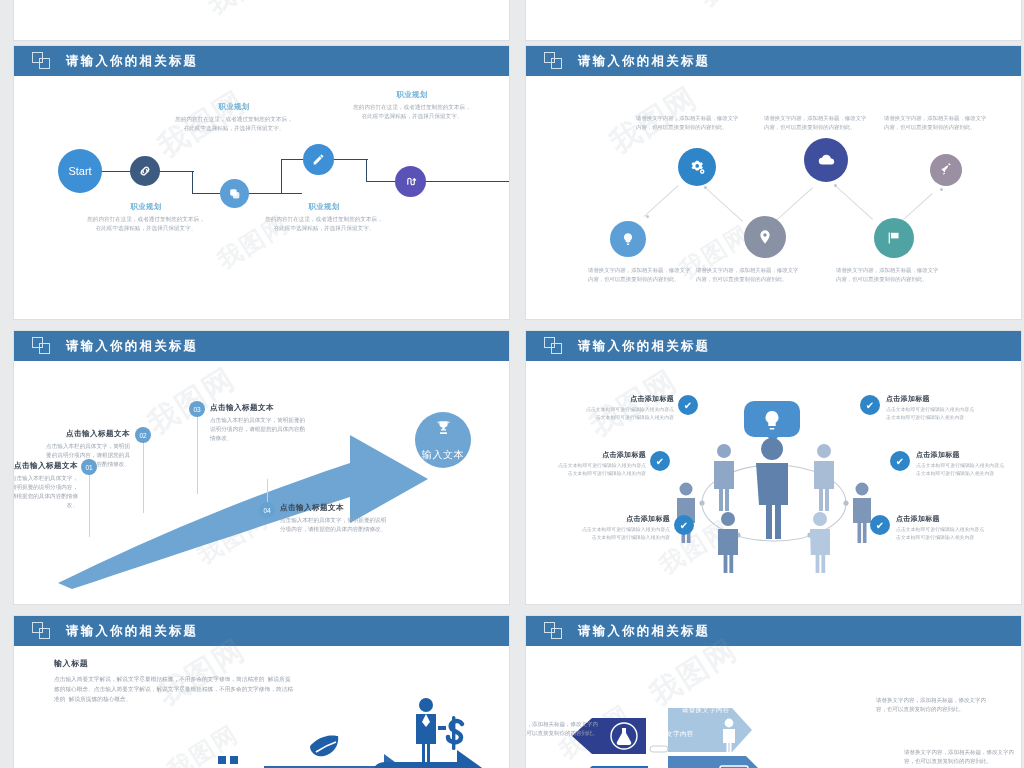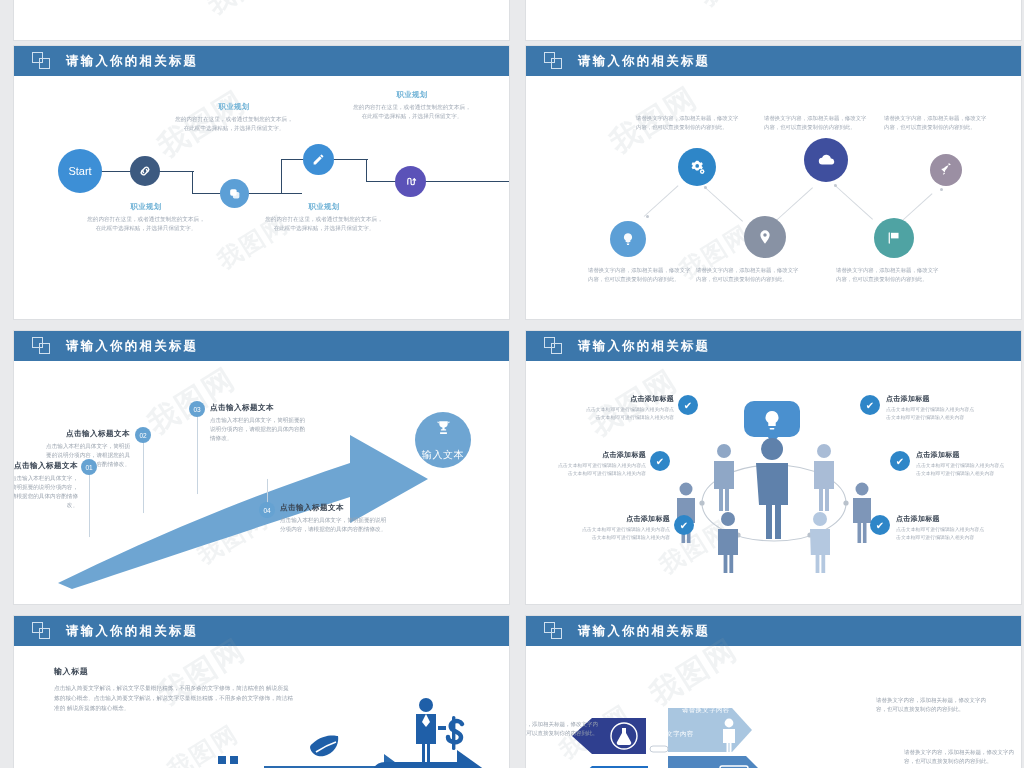--- a/index.html
+++ b/index.html
@@ -444,21 +444,21 @@
       <span class="hdr-logo">
           <i class="a"></i>
           <i class="b"></i>
         </span>
       <span class="hdr-title">请输入你的相关标题</span>
     </div>
     <div class="body-area">
       <div class="wm" style="left:140px;top:6px;">我图网</div>
       <div class="wm" style="left:150px;top:90px;font-size:24px;">我图网</div>
 
-      <div class="blk" style="left:40px;top:20px;width:250px;">
+      <div class="blk" style="left:40px;top:12px;width:250px;font-family:Liberation Mono, monospace;">
         <div class="s5h">输入标题</div>
         <div class="s5d">点击输入简要文字解说，解说文字尽量概括精炼，不用多余的文字修饰，简洁精准的 解说所提炼的核心概念。点击输入简要文字解说，解说文字尽量概括精炼，不用多余的文字修饰，简洁精准的 解说所提炼的核心概念。</div>
       </div>
 
       <svg width="330" height="110" viewBox="0 0 330 110" style="position:absolute;left:180px;top:50px;">
 
         <g fill="#1f5fa8" transform="translate(218,0)">
           <circle cx="14" cy="9" r="7"></circle>
           <path d="M4 18h20v30h-6v24h-3V48h-2v24h-3V48H4z"></path>
           <path d="M14 18l4 8-4 5-4-5z" fill="#fff"></path>

